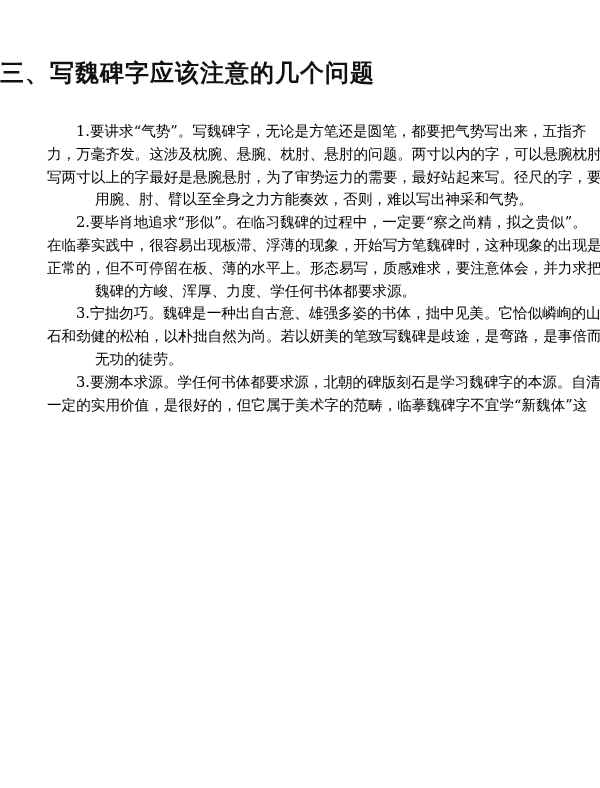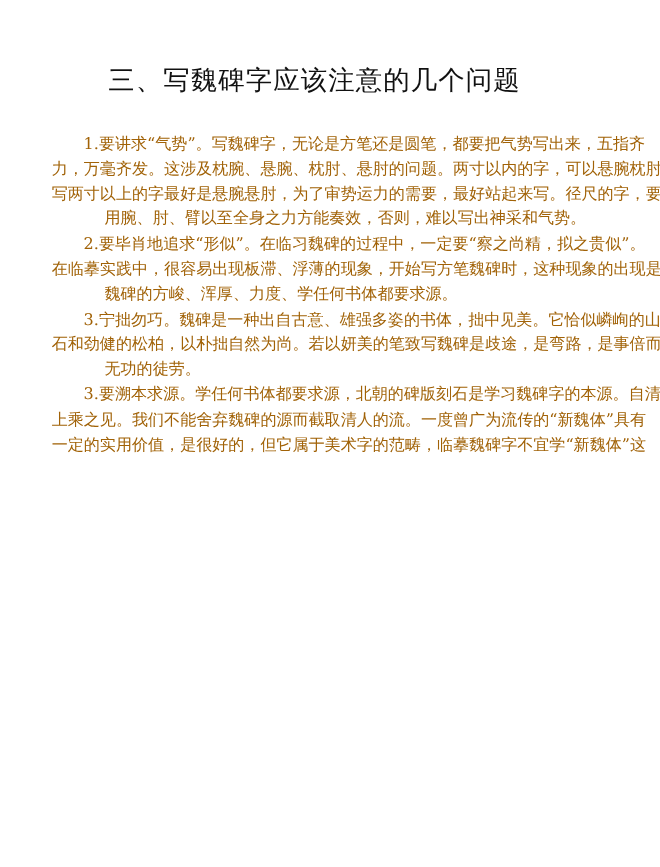--- a/index.html
+++ b/index.html
@@ -19,43 +19,42 @@
       position: absolute;
       left: 0; top: 0;
       width: 600px; height: 788px;
       background: #ffffff;
     }
     .title {
       position: absolute;
       left: 0;
       top: 58px;
       width: 572px;
-      text-align: center;
       font-size: 24px;
       letter-spacing: 1px;
       line-height: 30px;
       color: #111;
-      font-weight: normal;
+      font-weight: bold;
       margin: 0;
     }
     .body {
       position: absolute;
       left: 47px;
       top: 120px;
       width: 507px;
     }
     .line {
       height: 22.8px;
       line-height: 22.8px;
       font-size: 14.6px;
       white-space: nowrap;
       overflow: visible;
       text-align: justify;
       text-align-last: justify;
-      color: #a16207;
+      color: #000000;
     }
     .line.indent {
       padding-left: 29px;
     }
     .line.last {
       text-align-last: left;
       margin-left: 48px;
     }
   </style>
 </head>
@@ -66,23 +65,23 @@
 
   <div class="body">
 
     <div class="line indent">1.要讲求“气势”。写魏碑字，无论是方笔还是圆笔，都要把气势写出来，五指齐</div>
     <div class="line">力，万毫齐发。这涉及枕腕、悬腕、枕肘、悬肘的问题。两寸以内的字，可以悬腕枕肘。</div>
     <div class="line">写两寸以上的字最好是悬腕悬肘，为了审势运力的需要，最好站起来写。径尺的字，要</div>
     <div class="line last">用腕、肘、臂以至全身之力方能奏效，否则，难以写出神采和气势。</div>
 
     <div class="line indent">2.要毕肖地追求“形似”。在临习魏碑的过程中，一定要“察之尚精，拟之贵似”。</div>
     <div class="line">在临摹实践中，很容易出现板滞、浮薄的现象，开始写方笔魏碑时，这种现象的出现是</div>
+    <div class="line">正常的，但不可停留在板、薄的水平上。形态易写，质感难求，要注意体会，并力求把</div>
     <div class="line last">魏碑的方峻、浑厚、力度、学任何书体都要求源。</div>
 
     <div class="line indent">3.宁拙勿巧。魏碑是一种出自古意、雄强多姿的书体，拙中见美。它恰似嶙峋的山</div>
     <div class="line">石和劲健的松柏，以朴拙自然为尚。若以妍美的笔致写魏碑是歧途，是弯路，是事倍而</div>
     <div class="line last">无功的徒劳。</div>
 
     <div class="line indent">3.要溯本求源。学任何书体都要求源，北朝的碑版刻石是学习魏碑字的本源。自清</div>
-    <div class="line">上乘之见。我们不能舍弃魏碑的源而截取清人的流。一度曾广为流传的“新魏体”具有</div>
     <div class="line">一定的实用价值，是很好的，但它属于美术字的范畴，临摹魏碑字不宜学“新魏体”这</div>
   </div>
 </div>
 
 </body></html>

